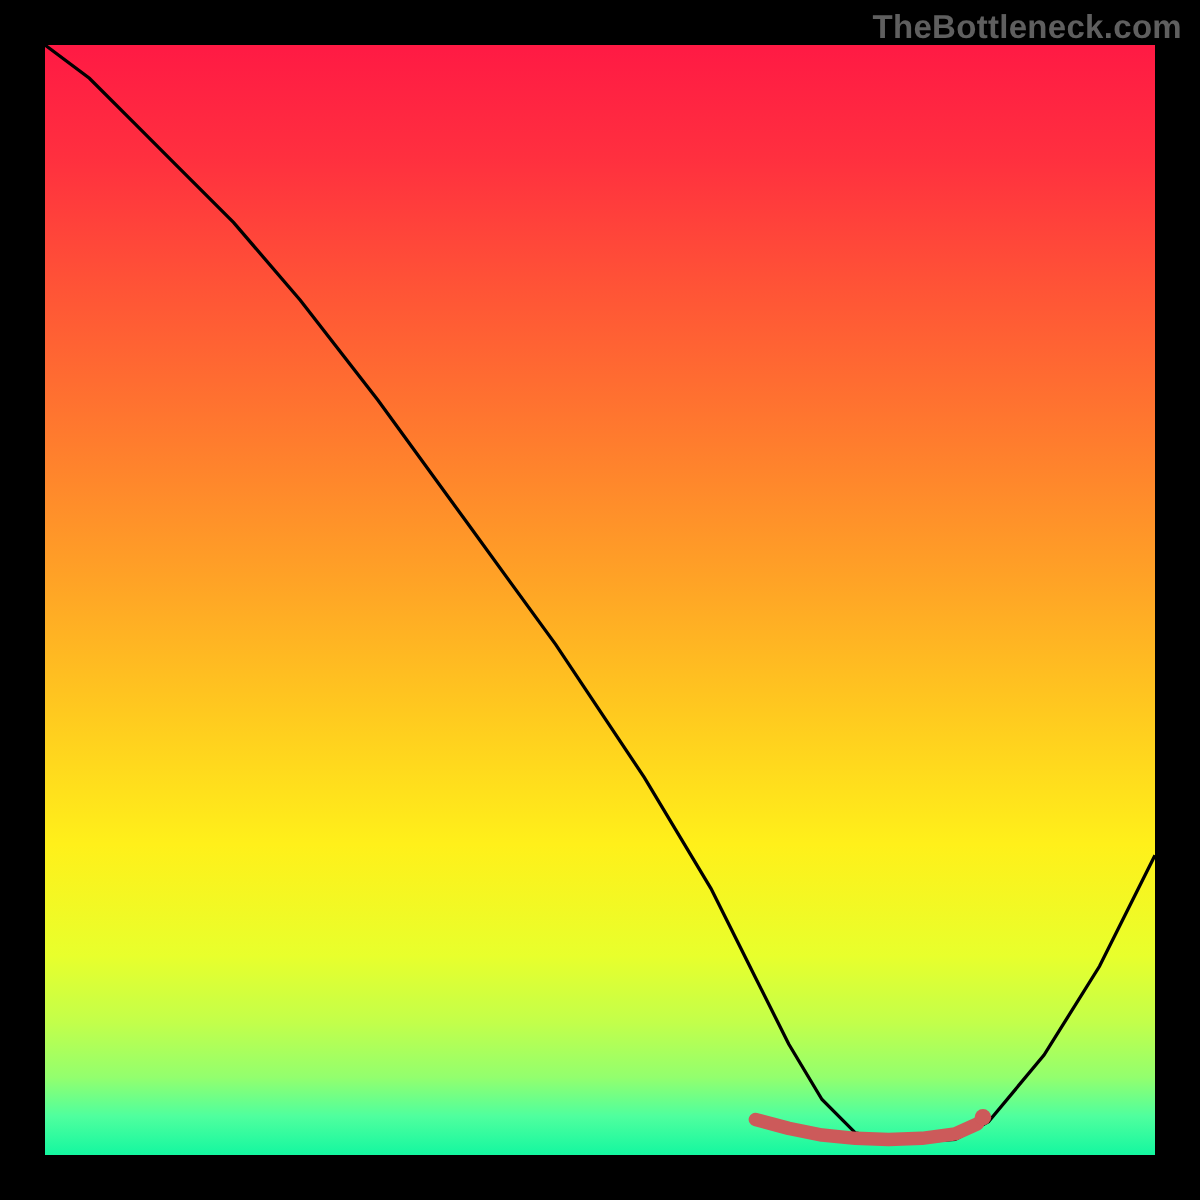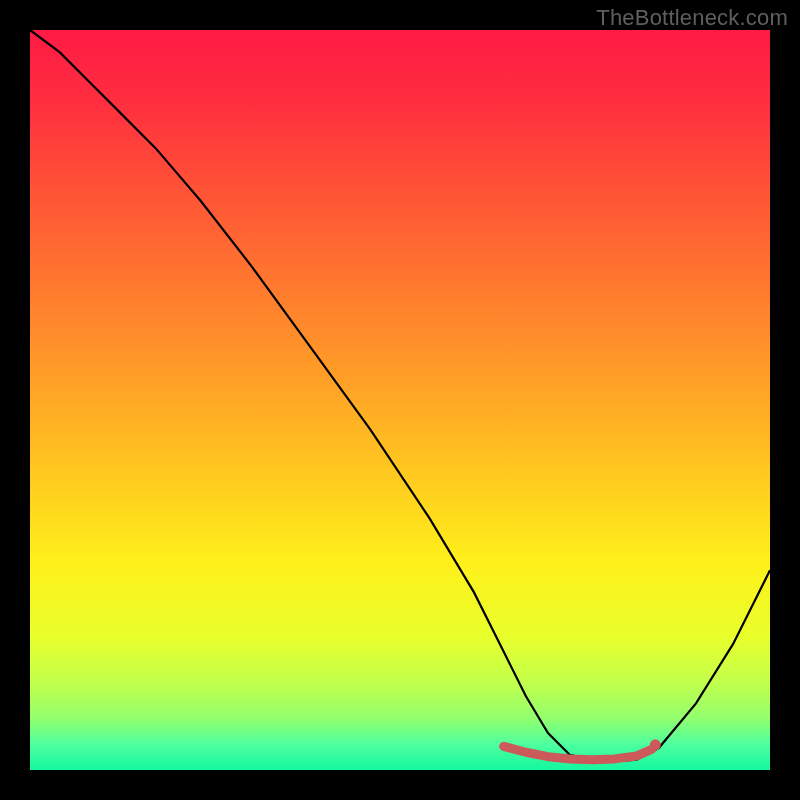--- a/index.html
+++ b/index.html
@@ -14,21 +14,21 @@
     position: relative;
     width: 800px;
     height: 800px;
   }
   .watermark {
     position: absolute;
     top: 5px;
     right: 12px;
     font-family: Arial, Helvetica, sans-serif;
     font-size: 22px;
-    font-weight: normal;
+    font-weight: bold;
     color: #5f5f5f;
     z-index: 10;
     letter-spacing: 0.2px;
     margin-left: 36px;
   }
   svg {
     position: absolute;
     top: 0;
     left: 0;
   }

